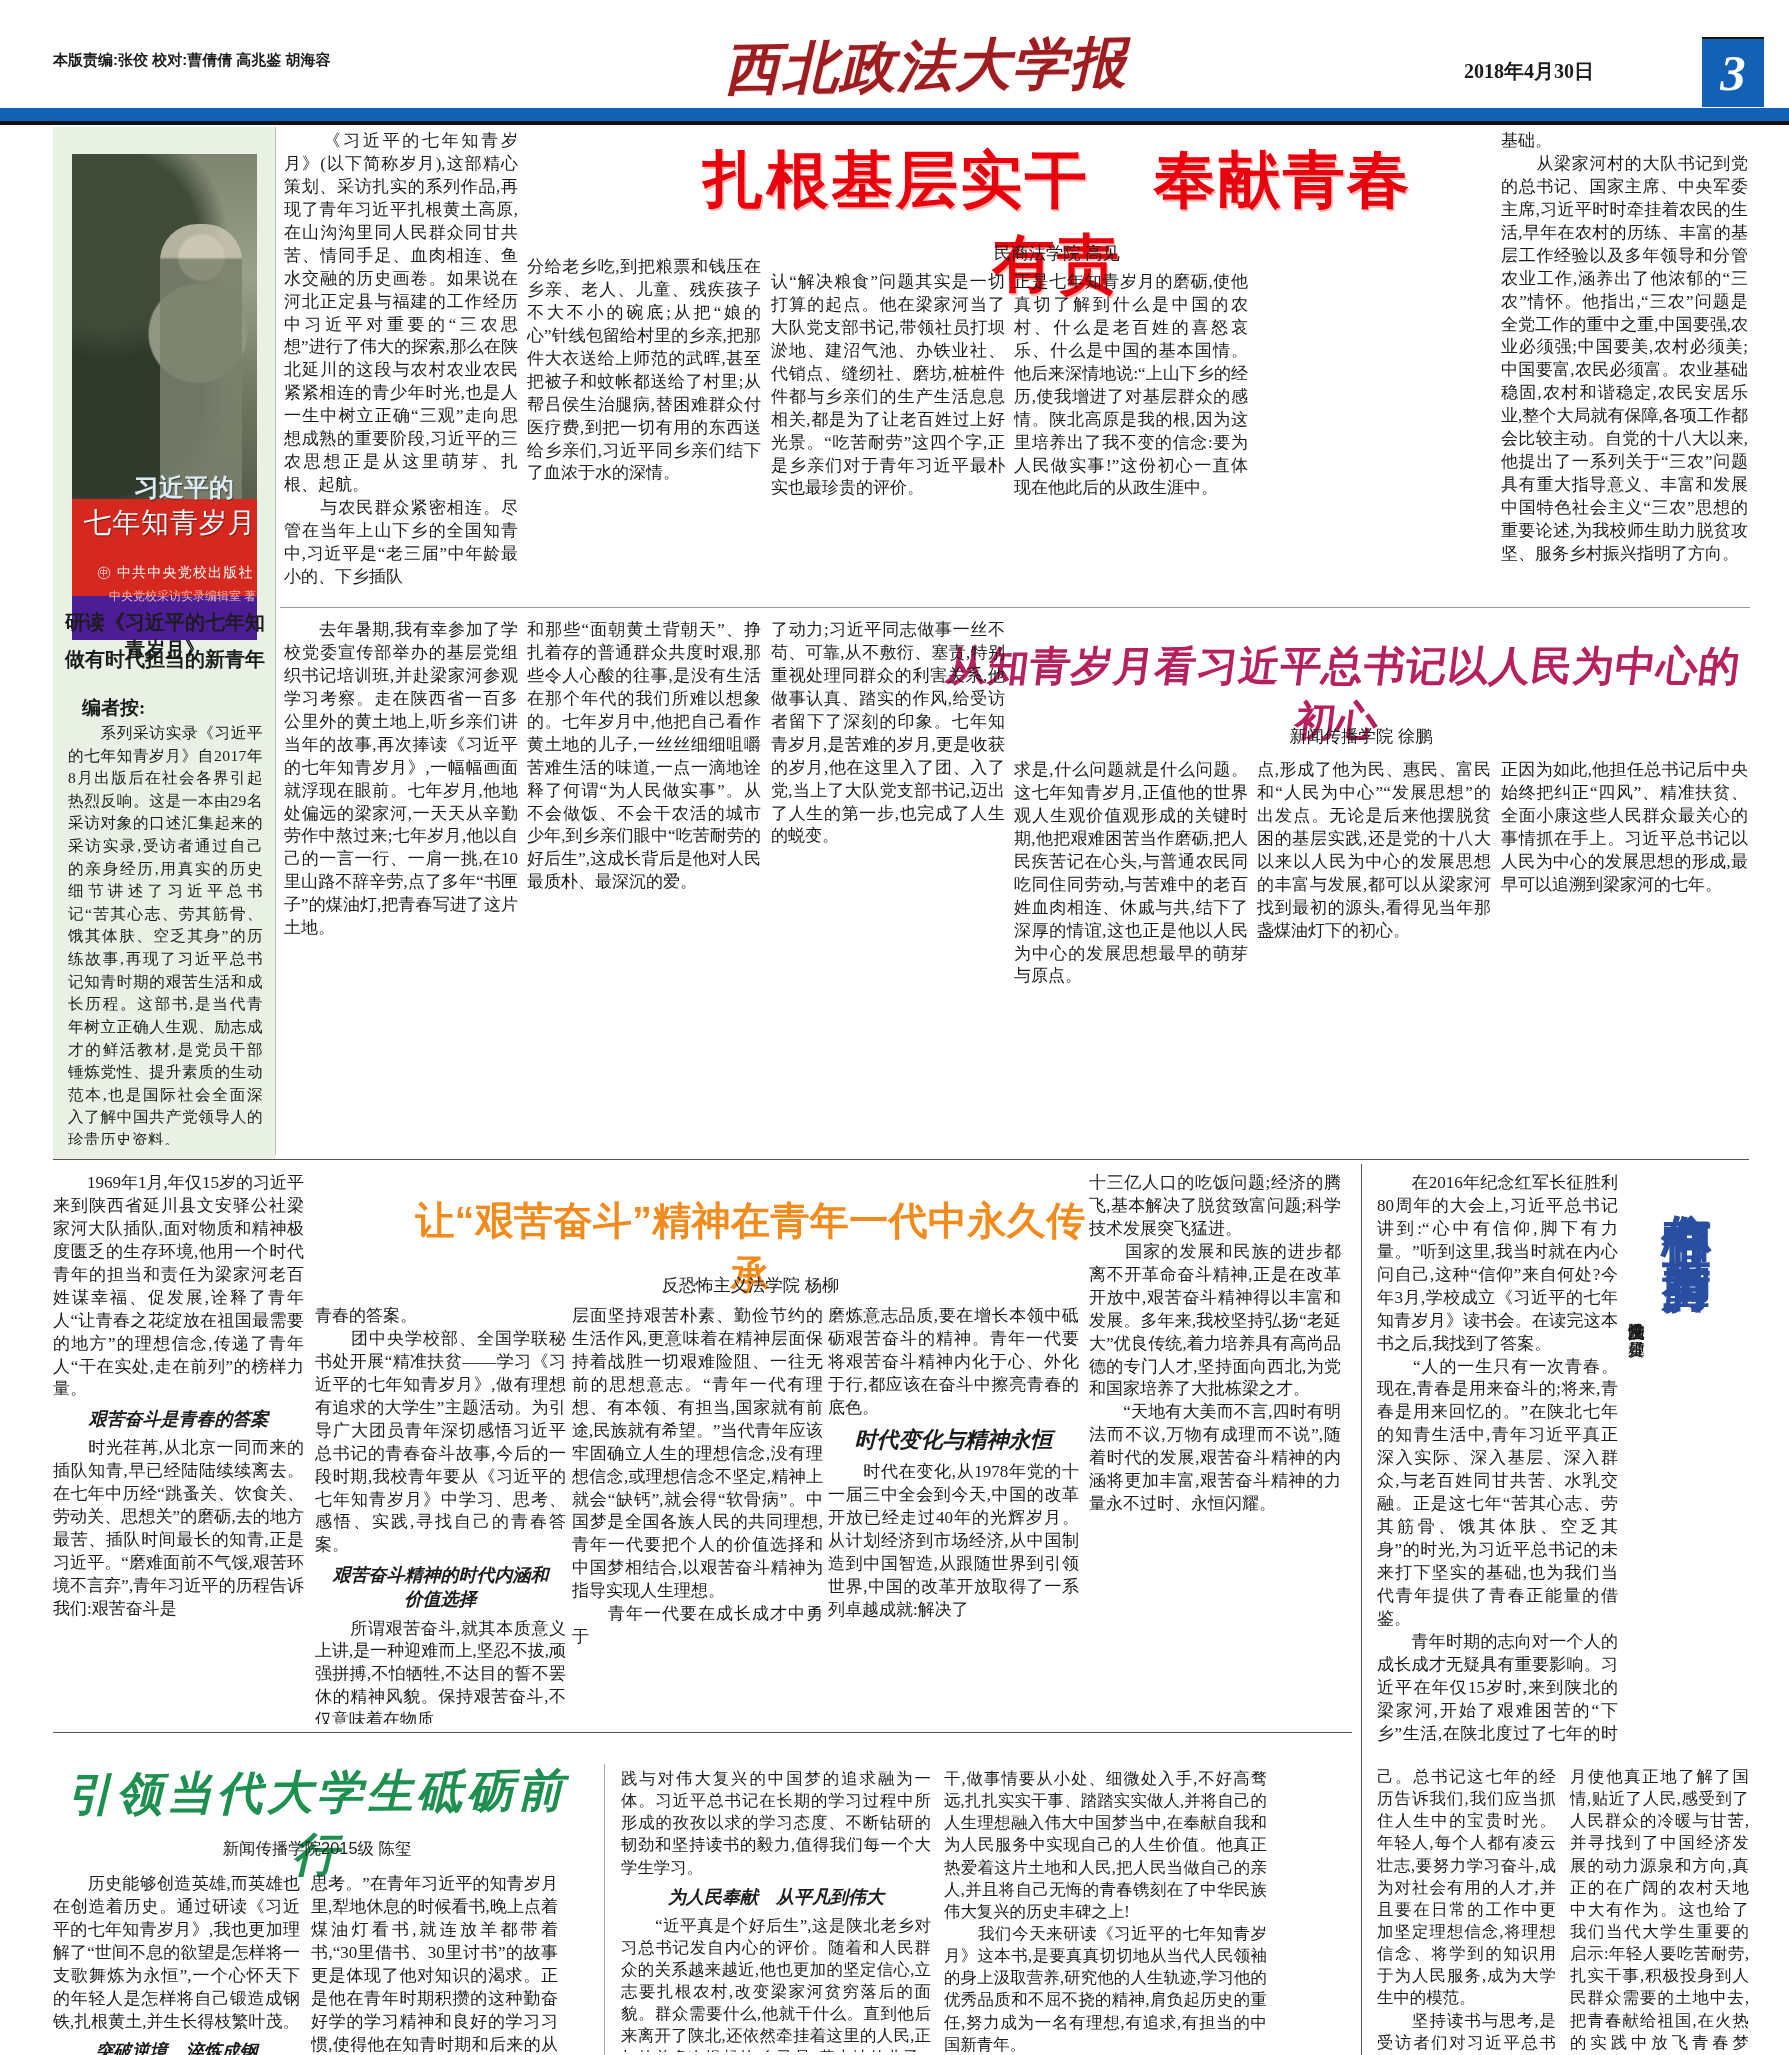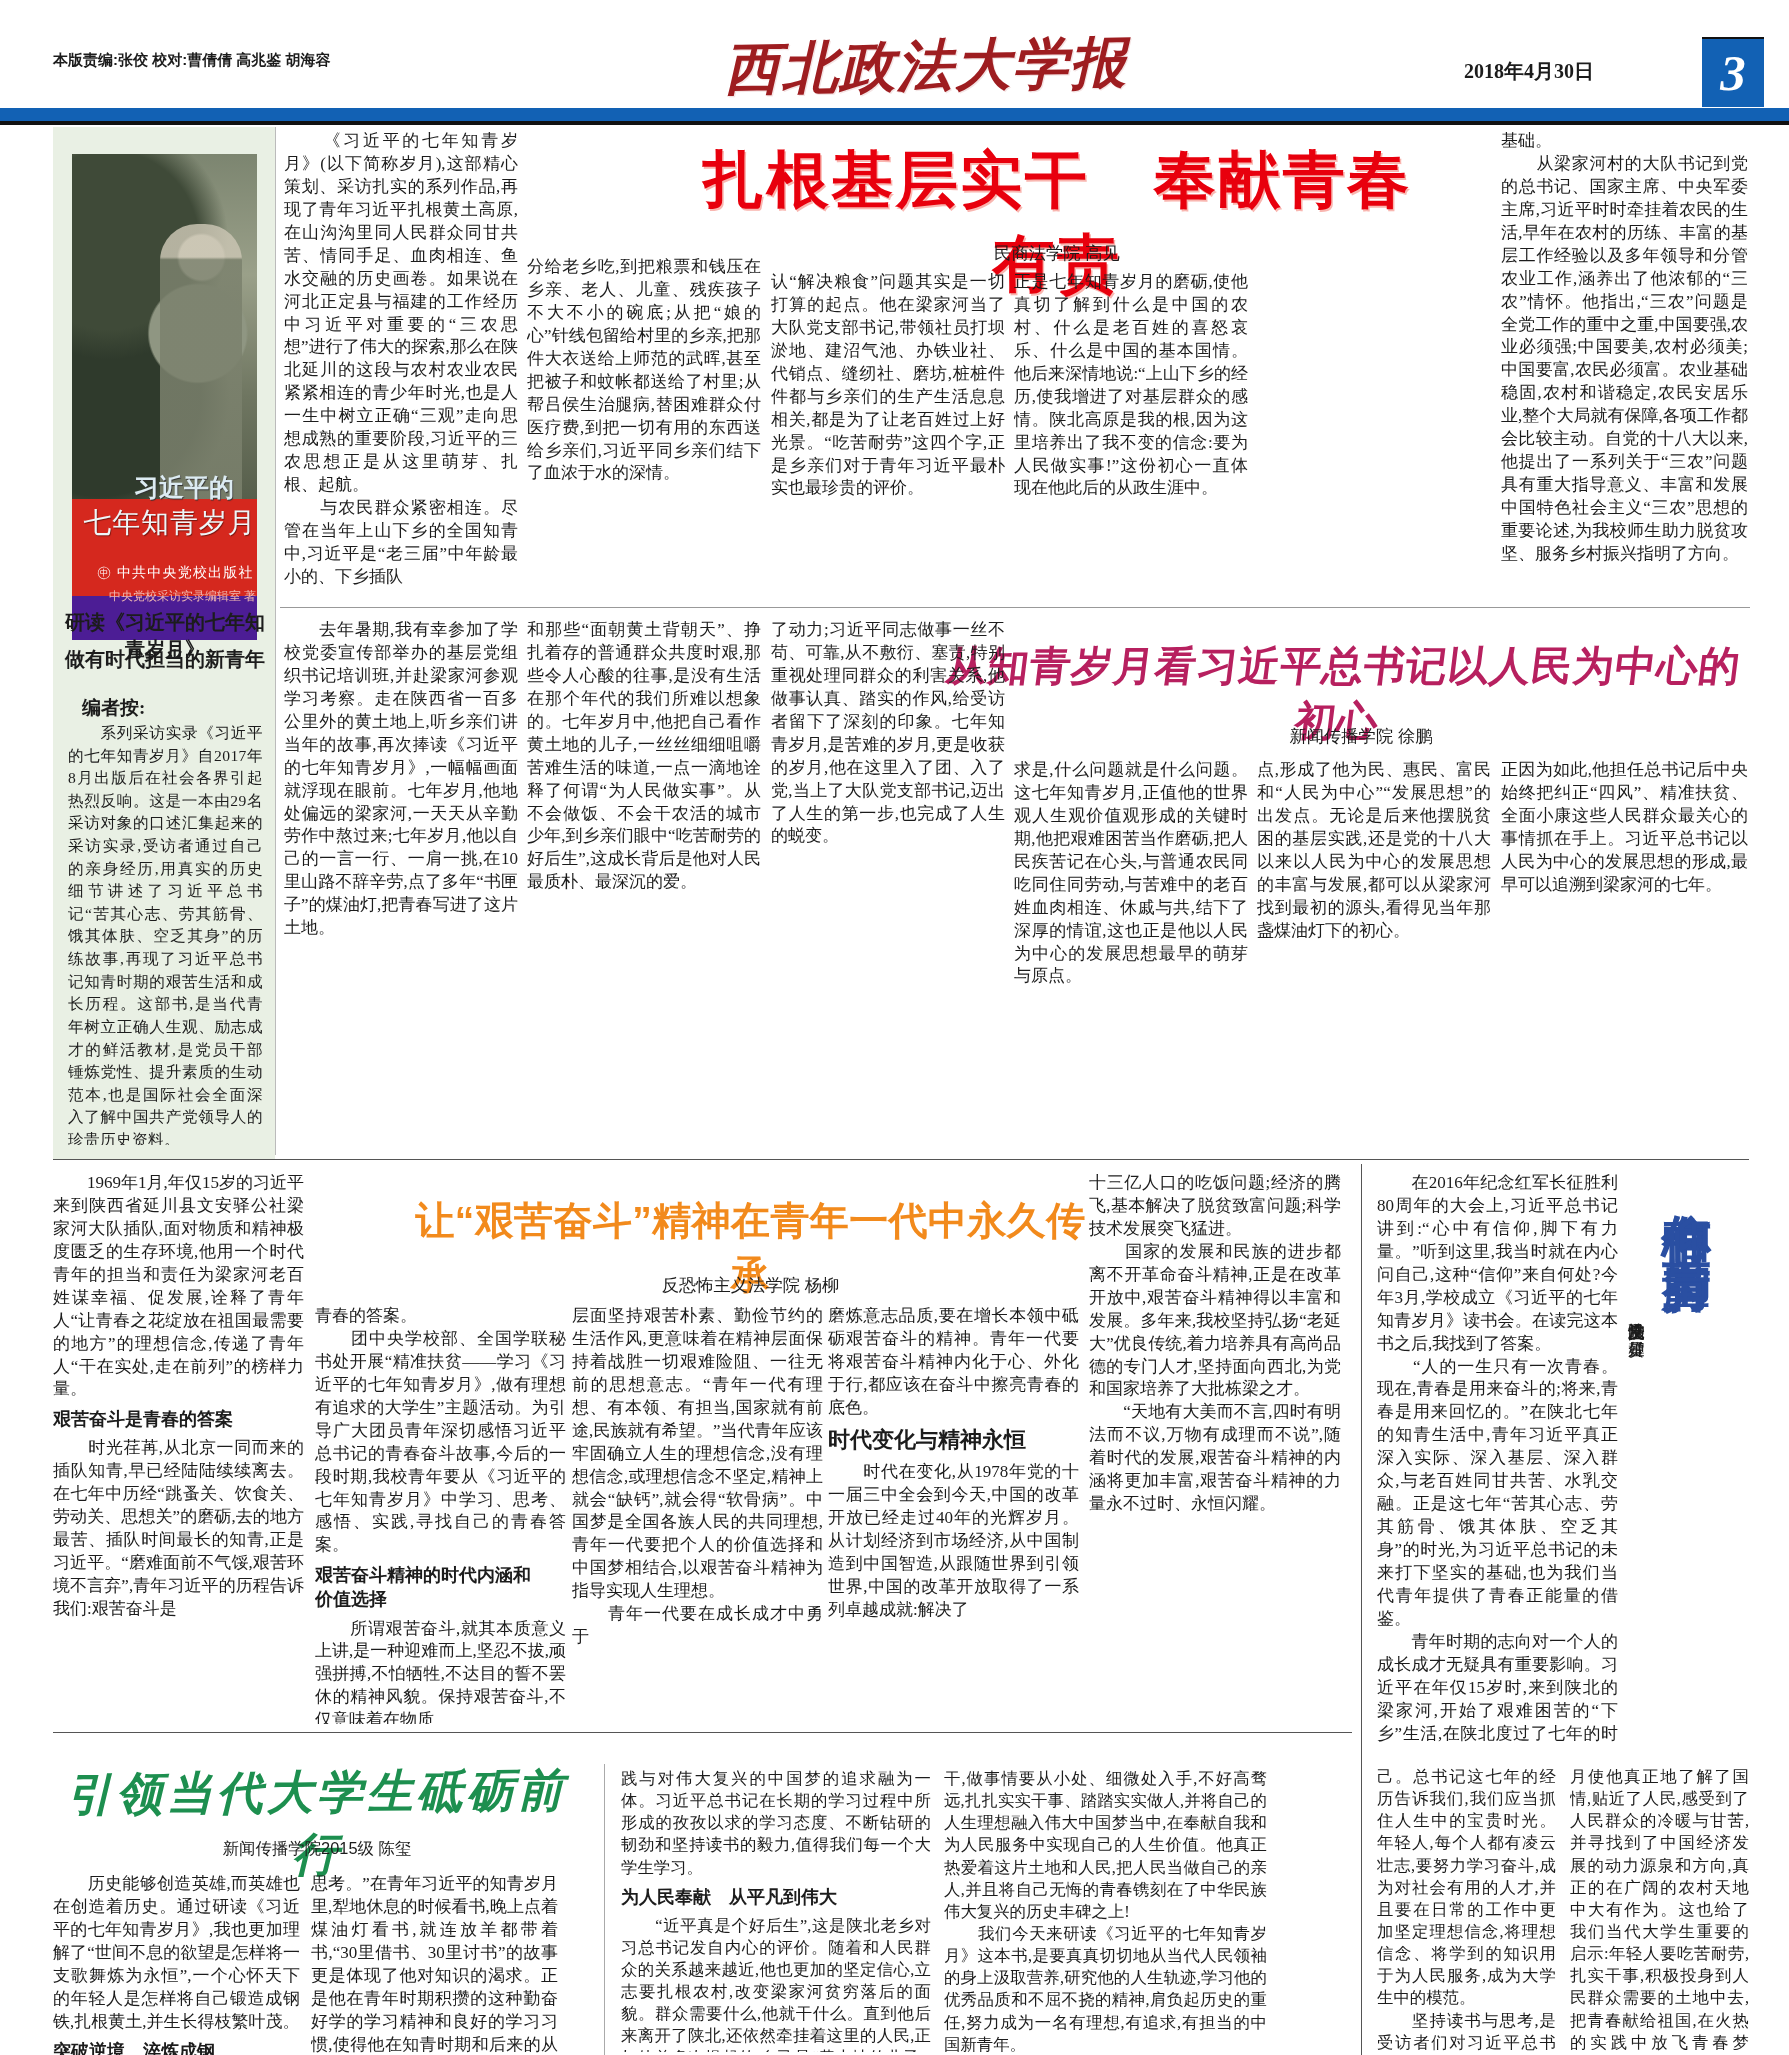--- a/index.html
+++ b/index.html
@@ -1,22 +1,22 @@
 <!DOCTYPE html>
 <html style="font-size:6.6px"><head>
 <meta charset="utf-8">
 <style>
   html,body{margin:0;padding:0;background:#9a9a9a;}
   #page{position:relative;width:1789px;height:2558px;background:#ffffff;overflow:hidden;
         font-family:"Liberation Serif","DejaVu Serif",serif;color:#1c1c1c;}
   .abs{position:absolute;}
   .col{position:absolute;font-size:17px;line-height:1.35;text-align:justify;overflow:hidden;}
   .col > div{white-space:pre-line;}
-  .sub{font-family:"Liberation Sans","DejaVu Sans",sans-serif;font-weight:bold;text-align:left;
-       white-space:pre-line;margin:5.8px 0;}
+  .sub{font-family:"Liberation Sans","DejaVu Sans",sans-serif;font-weight:bold;text-align:center;
+       white-space:pre-line;margin:5.8px 0;font-style:italic;}
   .byline{position:absolute;font-size:17.3px;text-align:center;font-family:"Liberation Sans","DejaVu Sans",sans-serif;}
   .rule-h{position:absolute;background:#555;height:1.2px;}
   .rule-v{position:absolute;background:#555;width:1.2px;}
   .vert{writing-mode:vertical-rl;text-orientation:upright;}
 </style>
 </head>
 <body>
 
 <div id="page">
 

